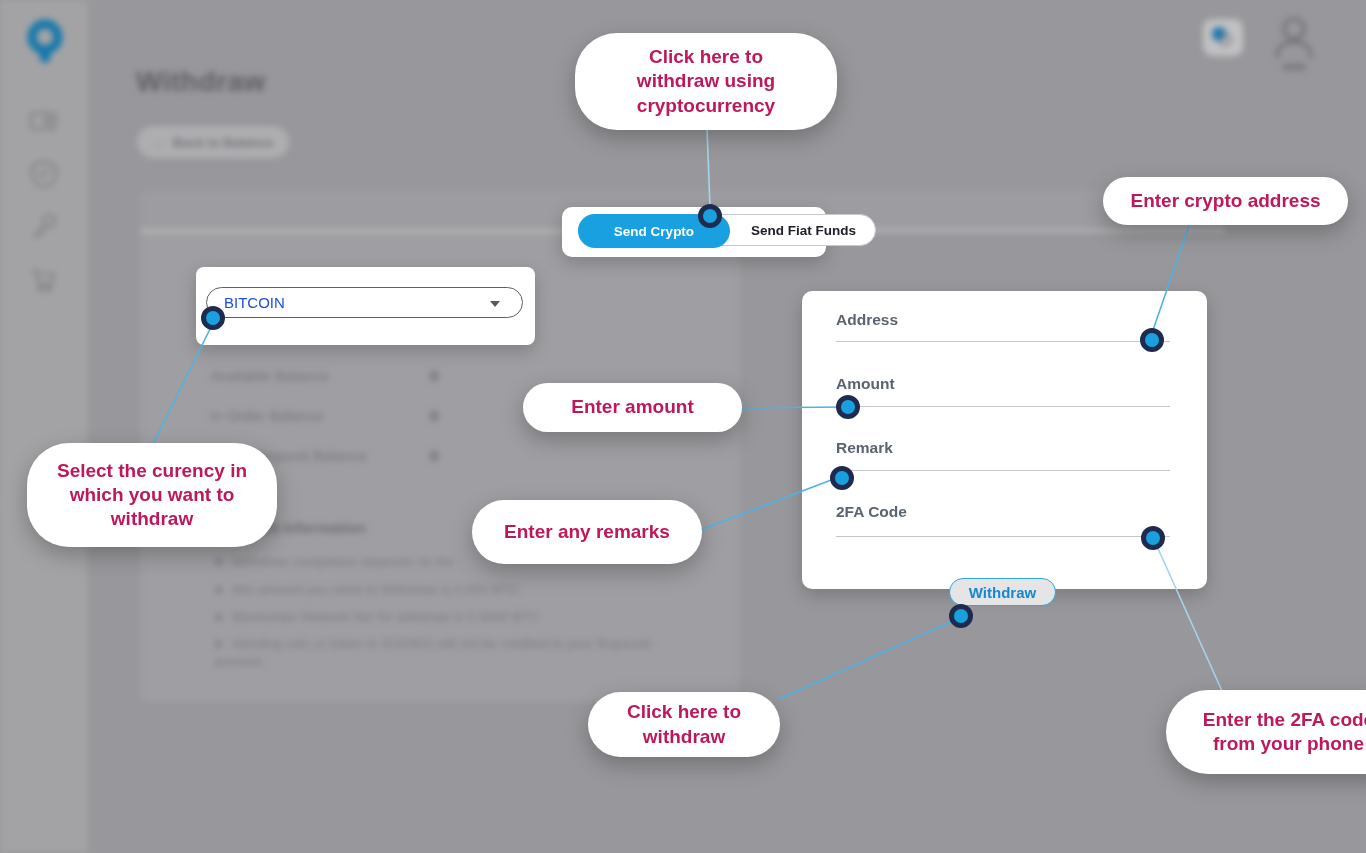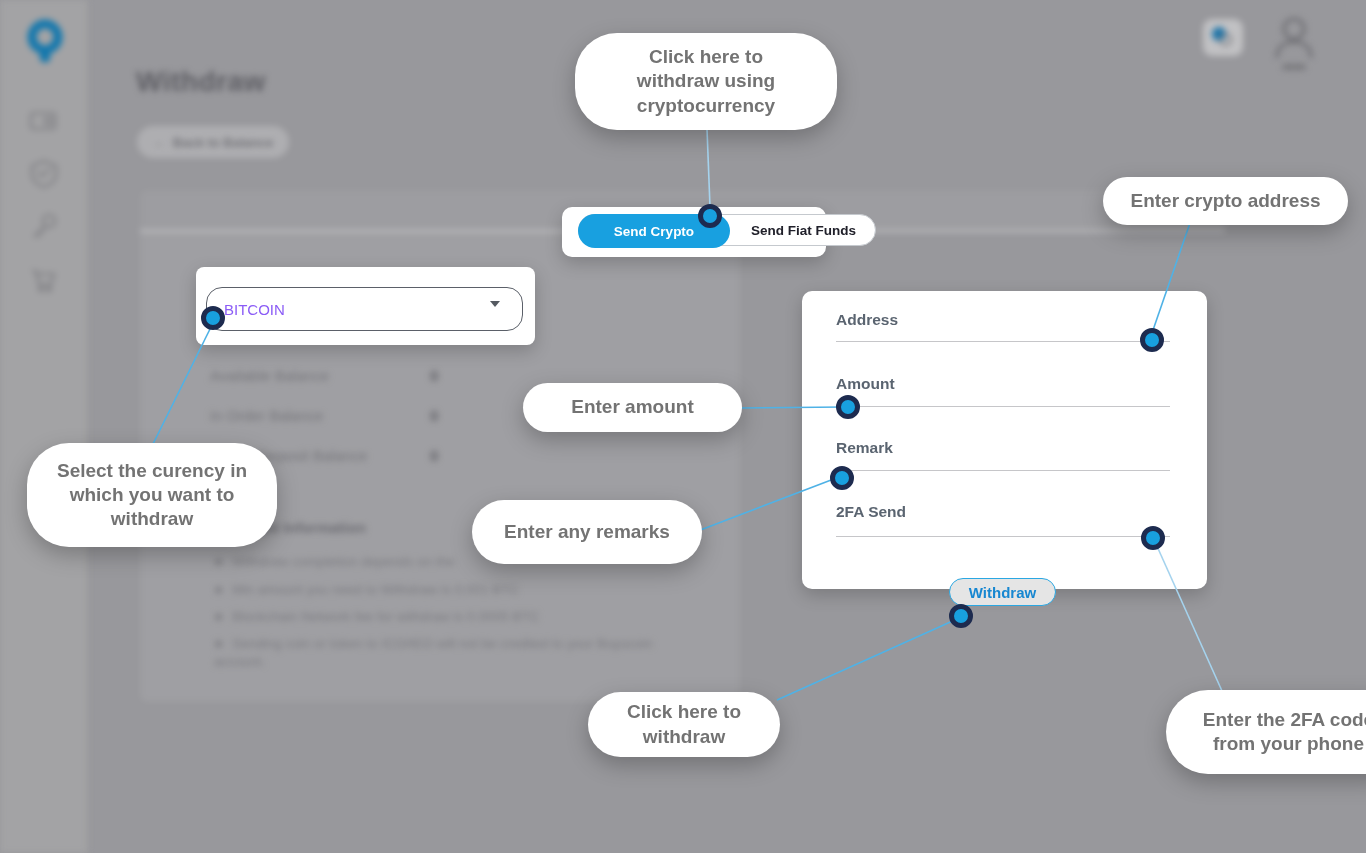--- a/index.html
+++ b/index.html
@@ -45,39 +45,39 @@
   .tab-card { left:562px; top:207px; width:264px; height:50px; border-radius:10px; }
   .tab-group { position:absolute; left:16px; top:7px; width:298px; height:32px;
     border:1px solid #c5c9ce; border-radius:17px; background:#fff; }
   .tab-active { position:absolute; left:-1px; top:-1px; width:152px; height:34px; border-radius:17px;
     background:#18a0e0; color:#fff; font-size:13.5px; font-weight:bold;
     display:flex; align-items:center; justify-content:center; cursor:pointer; }
   .tab-inactive { position:absolute; left:151px; top:0; width:147px; height:100%;
     display:flex; align-items:center; justify-content:center; color:#20202a;
     font-size:13.5px; font-weight:bold; cursor:pointer; }
   .currency-card { left:196px; top:267px; width:339px; height:78px; border-radius:8px; }
-  .currency-select { position:absolute; left:10px; top:20px; width:317px; height:44px;
+  .currency-select { position:absolute; left:10px; top:20px; width:317px; height:31px;
     border:1.2px solid #5b6069; border-radius:16px; display:flex; align-items:center;
-    padding-left:17px; font-size:15px; color:#8b5cf6; cursor:pointer; }
+    padding-left:17px; font-size:15px; color:#1d4ed8; cursor:pointer; }
   .caret { position:absolute; right:22px; top:13px; width:0; height:0;
     border-left:5px solid transparent; border-right:5px solid transparent;
     border-top:6px solid #555a61; }
   .form-card { left:802px; top:291px; width:405px; height:298px; border-radius:10px; }
   .f-label { position:absolute; left:34px; font-size:15.5px; font-weight:600; color:#5a6470; }
   .f-line { position:absolute; left:34px; width:334px; height:1px; background:#c6c6c9; cursor:text; }
   .withdraw-btn { position:absolute; left:147px; top:287px; width:107px; height:28px;
     border:1.3px solid #2ba7e2; border-radius:14px; background:#e5e5e5; color:#1787d1;
     font-size:15px; font-weight:600; font-family:"Liberation Sans",sans-serif; cursor:pointer; }
   
   #lines { position:absolute; inset:0; pointer-events:none; }
   .dot { position:absolute; width:24px; height:24px; border-radius:50%;
     border:5.5px solid #1d2b4f; background:#18a0df; cursor:pointer; }
   .callout { position:absolute; background:#fff; border-radius:42px;
     box-shadow:0 8px 22px rgba(0,0,0,0.25); display:flex; align-items:center;
-    justify-content:center; text-align:center; color:#737373; font-size:19px;
+    justify-content:center; text-align:center; color:#be185d; font-size:19px;
     font-weight:bold; line-height:1.28; }
   .nowrap { white-space:nowrap; }
 </style>
 </head>
 <body>
 
 <div id="screen">
 
   <div class="blur-layer">
     <div class="sidebar">
@@ -164,21 +164,21 @@
     </div>
   </div>
 
   <div class="card form-card">
     <div class="f-label" style="top:20px">Address</div>
     <div class="f-line" style="top:50px"></div>
     <div class="f-label" style="top:84px">Amount</div>
     <div class="f-line" style="top:115px"></div>
     <div class="f-label" style="top:148px">Remark</div>
     <div class="f-line" style="top:179px"></div>
-    <div class="f-label" style="top:212px">2FA Send</div>
+    <div class="f-label" style="top:212px">2FA Code</div>
     <div class="f-line" style="top:245px"></div>
     <button class="withdraw-btn">Withdraw</button>
   </div>
 
   <svg id="lines" width="1366" height="853" viewBox="0 0 1366 853">
     <line x1="707" y1="129" x2="710" y2="207" stroke="#a5d3ee" stroke-width="1.6"></line>
     <line x1="1190" y1="223" x2="1152" y2="333" stroke="#4fb2e6" stroke-width="1.6"></line>
     <line x1="741" y1="408" x2="845" y2="407" stroke="#4fb2e6" stroke-width="1.6"></line>
     <line x1="212" y1="325" x2="153" y2="444" stroke="#4fb2e6" stroke-width="1.6"></line>
     <line x1="690" y1="534" x2="839" y2="477" stroke="#4fb2e6" stroke-width="1.6"></line>

